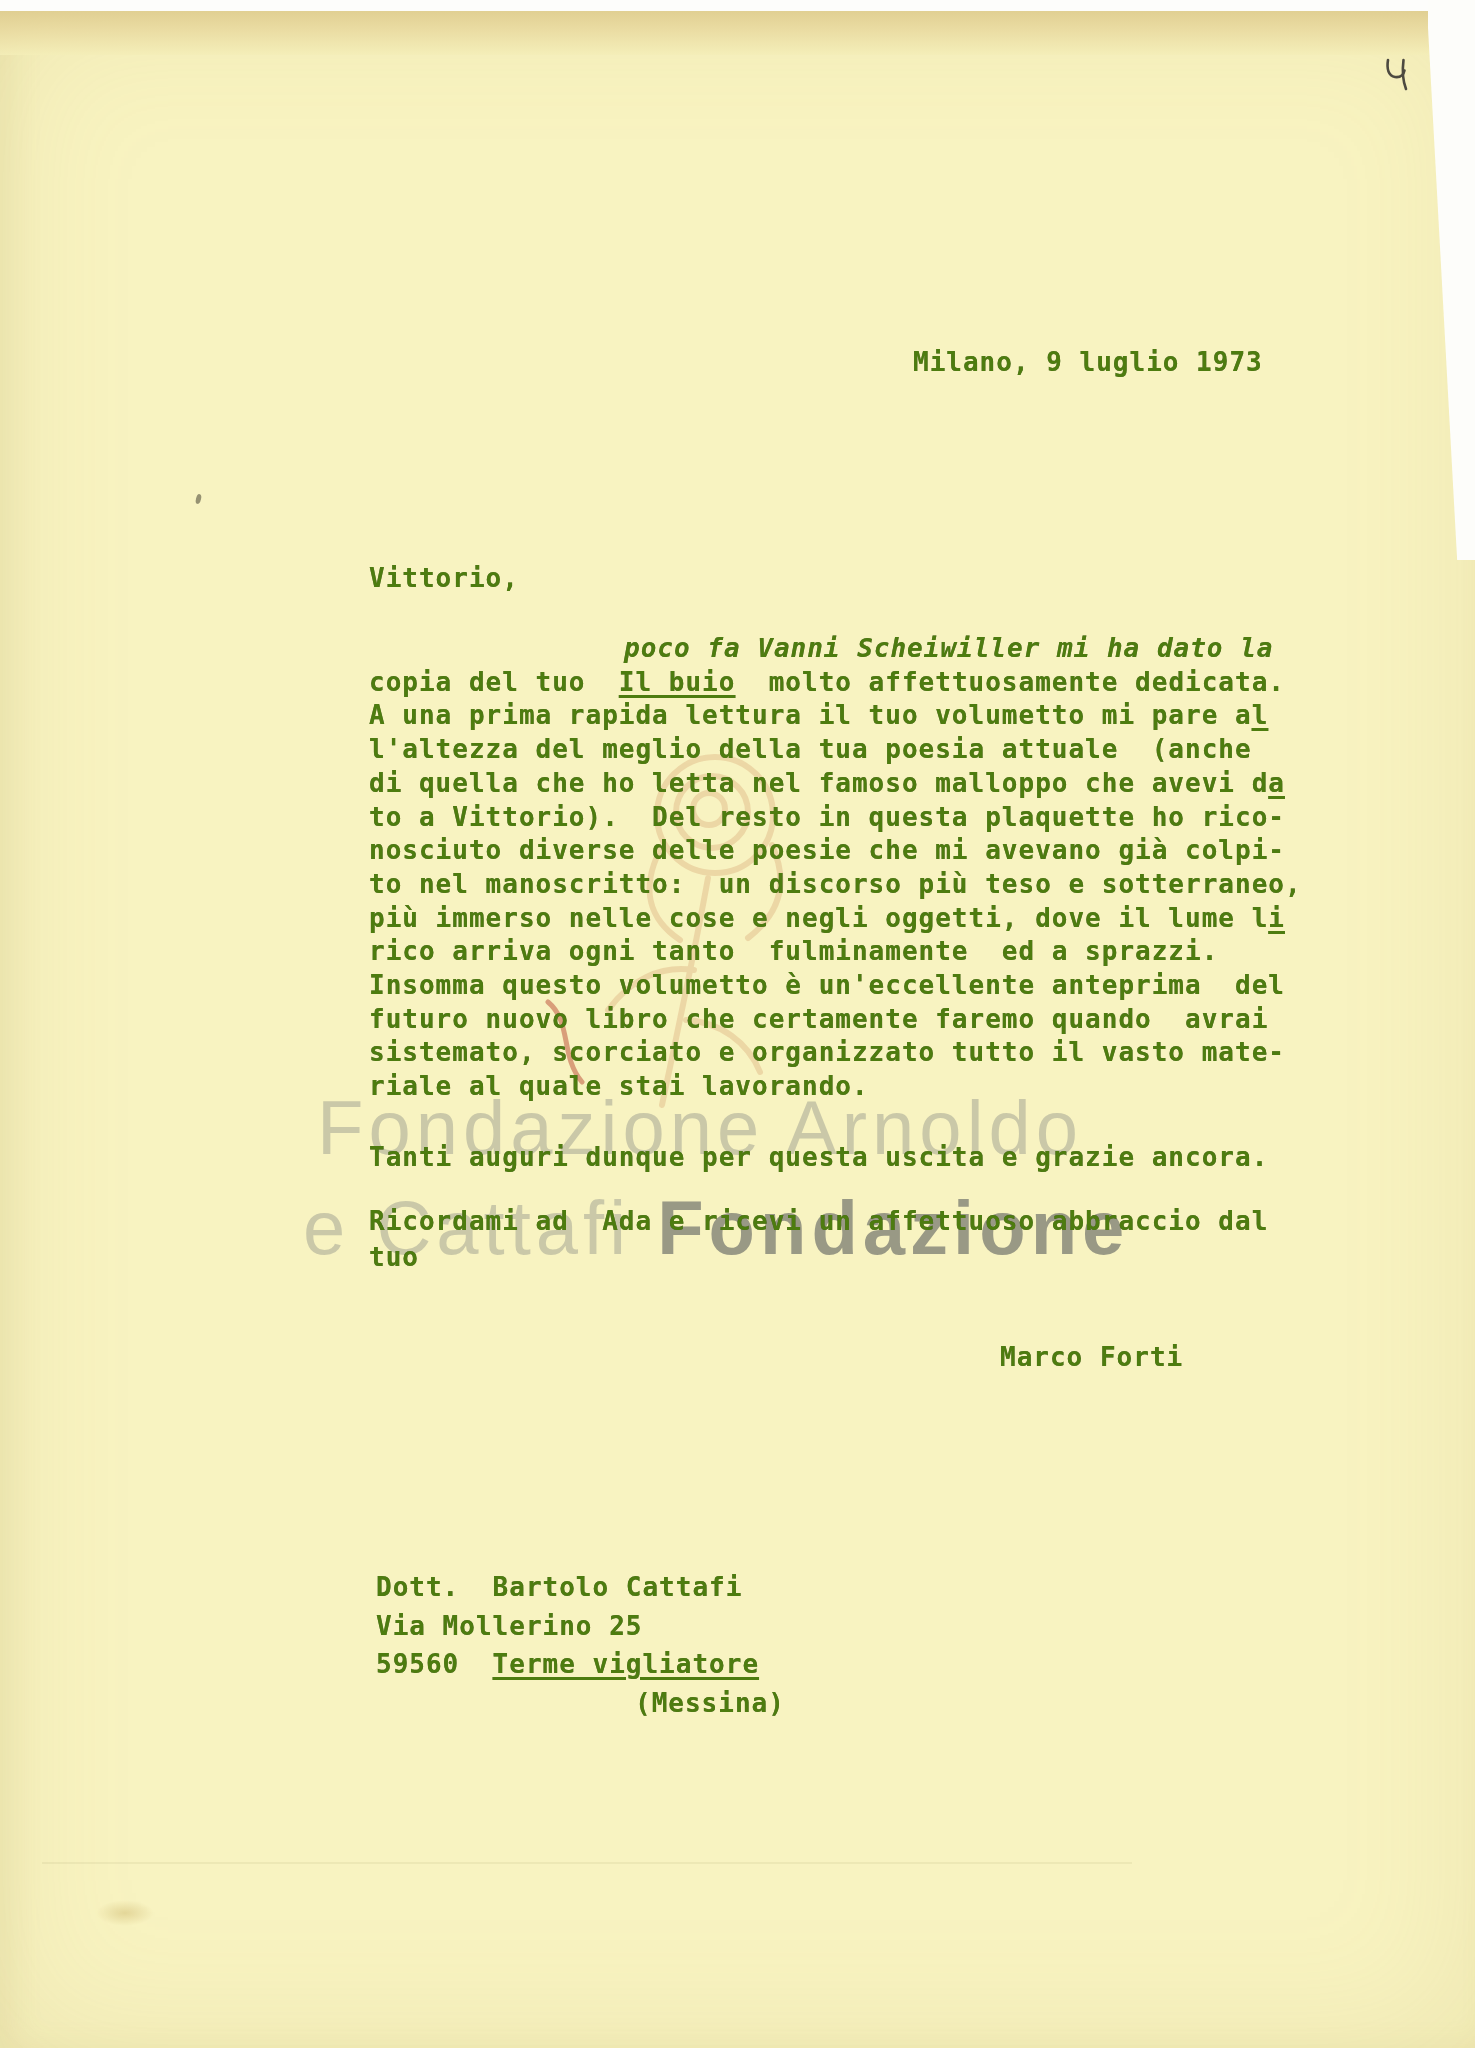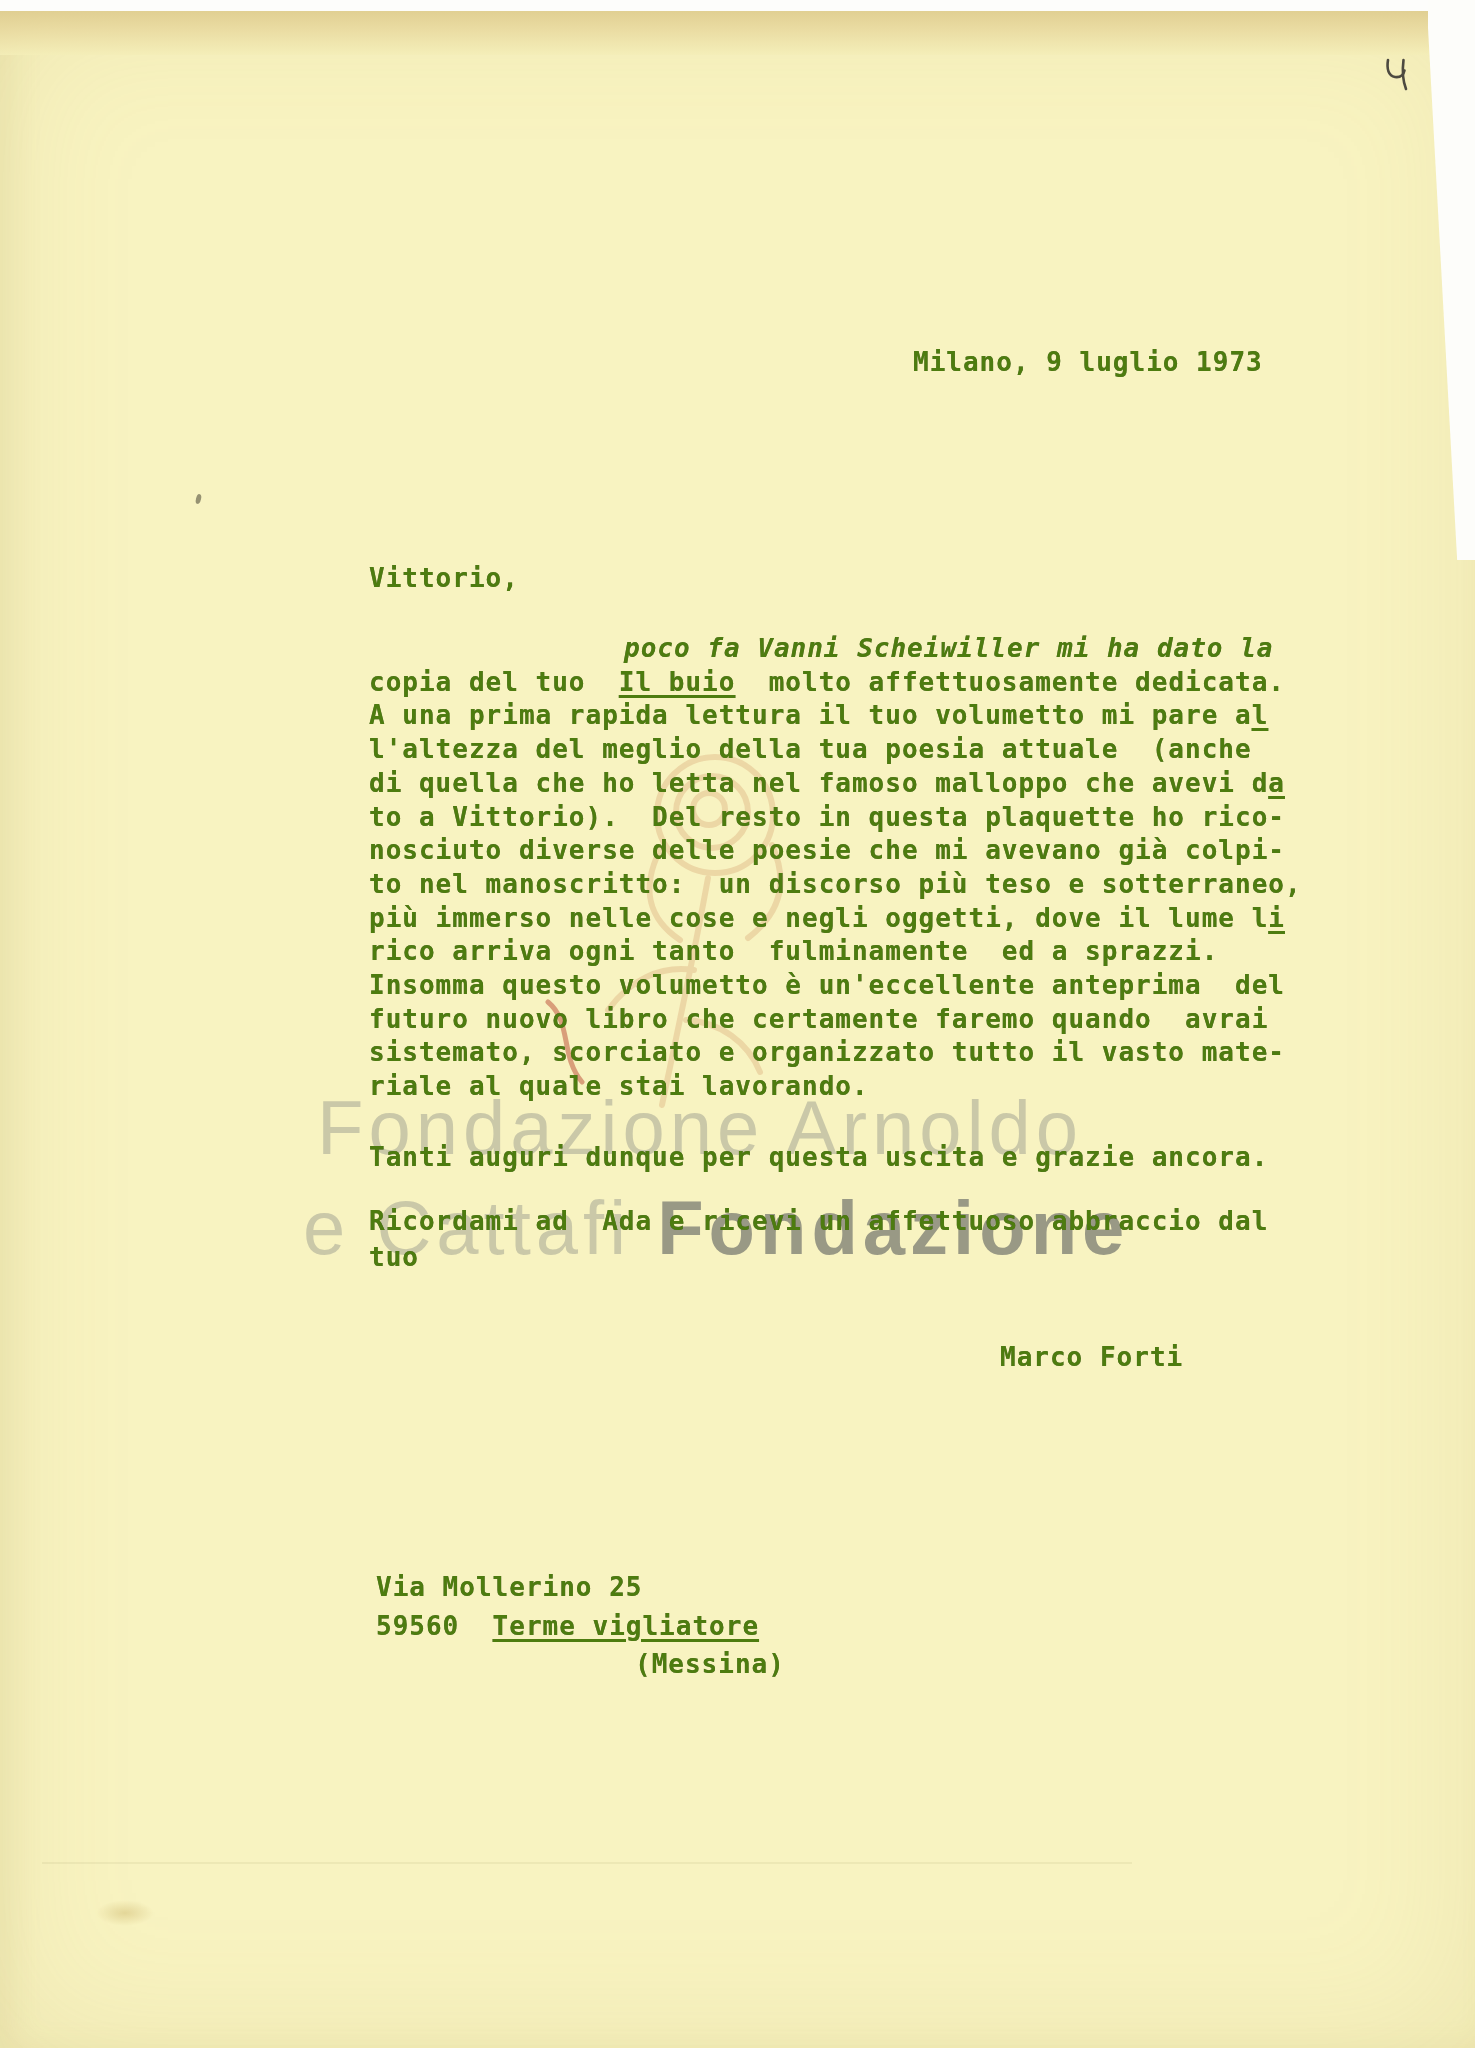--- a/index.html
+++ b/index.html
@@ -107,13 +107,13 @@
 <div class="typew" style="left:369px;top:563px;">Vittorio,</div>
 
 <div class="typew para-main" style="left:369px;top:632px;"><div class="line"><span class="indent">poco fa Vanni Scheiwiller mi ha dato la</span></div><div class="line"><span>copia del tuo  </span><span class="u">Il buio</span><span>  molto affettuosamente dedicata.</span></div><div class="line"><span>A una prima rapida lettura il tuo volumetto mi pare a</span><span class="u">l</span></div><div class="line"><span>l'altezza del meglio della tua poesia attuale  (anche</span></div><div class="line"><span>di quella che ho letta nel famoso malloppo che avevi d</span><span class="u">a</span></div><div class="line"><span>to a Vittorio).  Del resto in questa plaquette ho rico-</span></div><div class="line"><span>nosciuto diverse delle poesie che mi avevano già colpi-</span></div><div class="line"><span>to nel manoscritto:  un discorso più teso e sotterraneo,</span></div><div class="line"><span>più immerso nelle cose e negli oggetti, dove il lume l</span><span class="u">i</span></div><div class="line"><span>rico arriva ogni tanto  fulminamente  ed a sprazzi.</span></div><div class="line"><span>Insomma questo volumetto è un'eccellente anteprima  del</span></div><div class="line"><span>futuro nuovo libro che certamente faremo quando  avrai</span></div><div class="line"><span>sistemato, scorciato e organizzato tutto il vasto mate-</span></div><div class="line"><span>riale al quale stai lavorando.</span></div></div>
 
 <div class="typew closing" style="left:369px;top:1141px;"><div class="line"><span>Tanti auguri dunque per questa uscita e grazie ancora.</span></div></div>
 
 <div class="typew closing2" style="left:369px;top:1203px;"><div class="line"><span>Ricordami ad  Ada e ricevi un affettuoso abbraccio dal</span></div><div class="line"><span>tuo</span></div></div>
 
 <div class="typew" style="left:1000px;top:1342px;">Marco Forti</div>
 
-<div class="typew recipient" style="left:376px;top:1568px;"><div class="line"><span>Via Mollerino 25</span></div><div class="line"><span>59560  </span><span class="u">Terme vigliatore</span></div><div class="line"><span class="indent">(Messina)</span></div></div>
+<div class="typew recipient" style="left:376px;top:1568px;"><div class="line"><span>Dott.  Bartolo Cattafi</span></div><div class="line"><span>Via Mollerino 25</span></div><div class="line"><span>59560  </span><span class="u">Terme vigliatore</span></div><div class="line"><span class="indent">(Messina)</span></div></div>
 
 </body></html>

